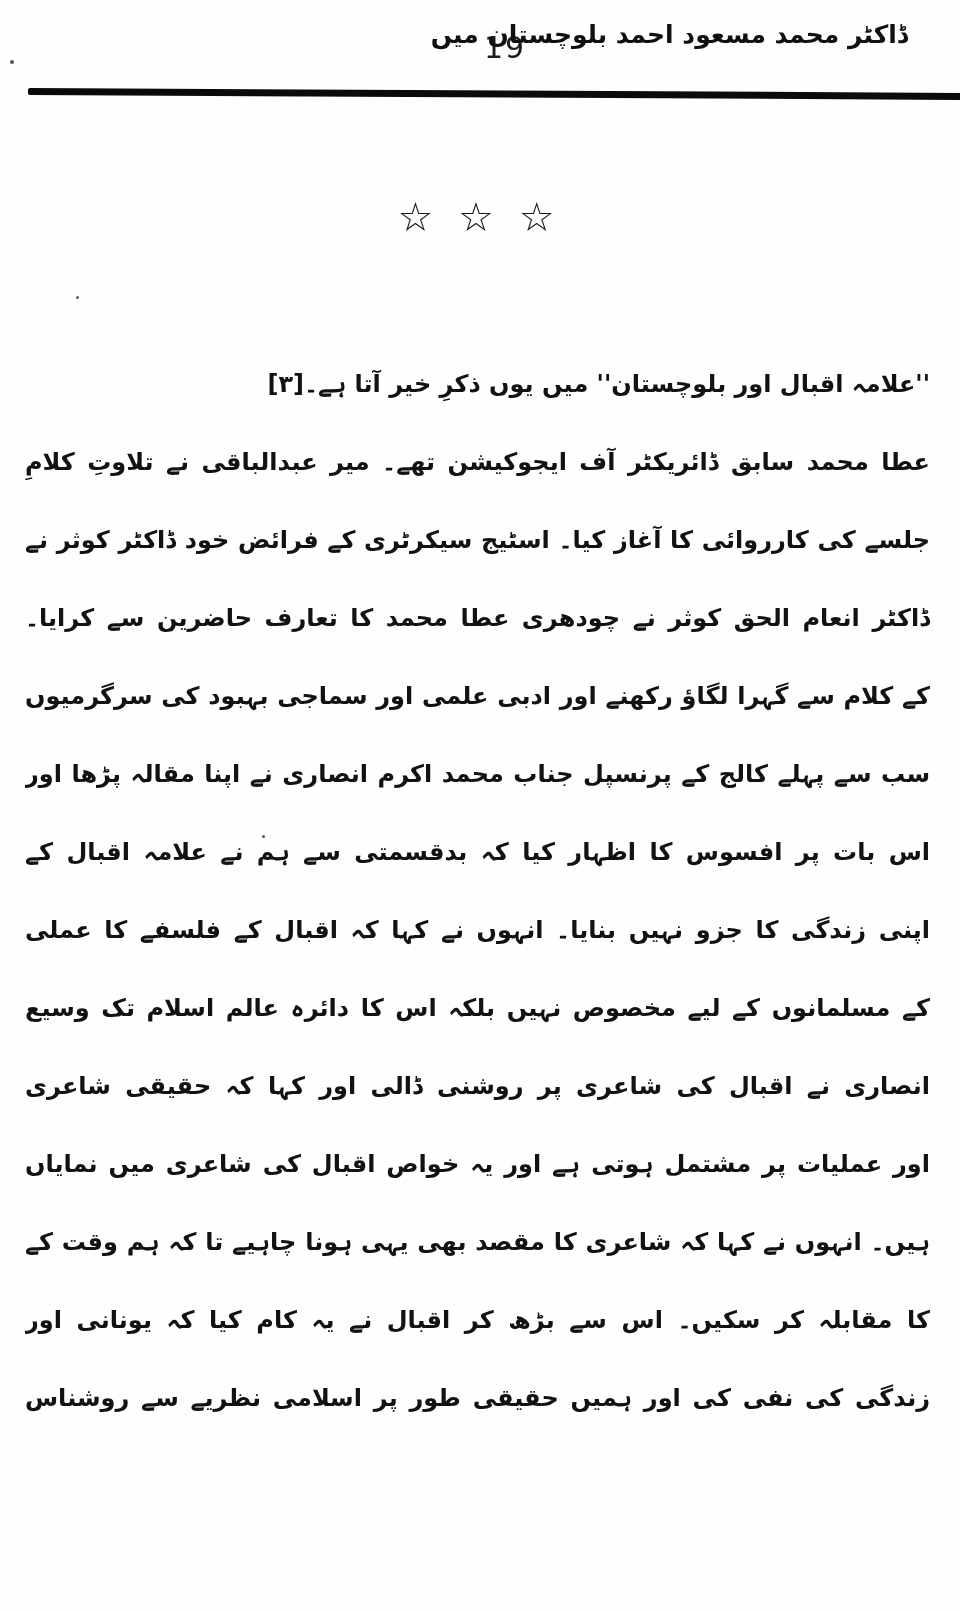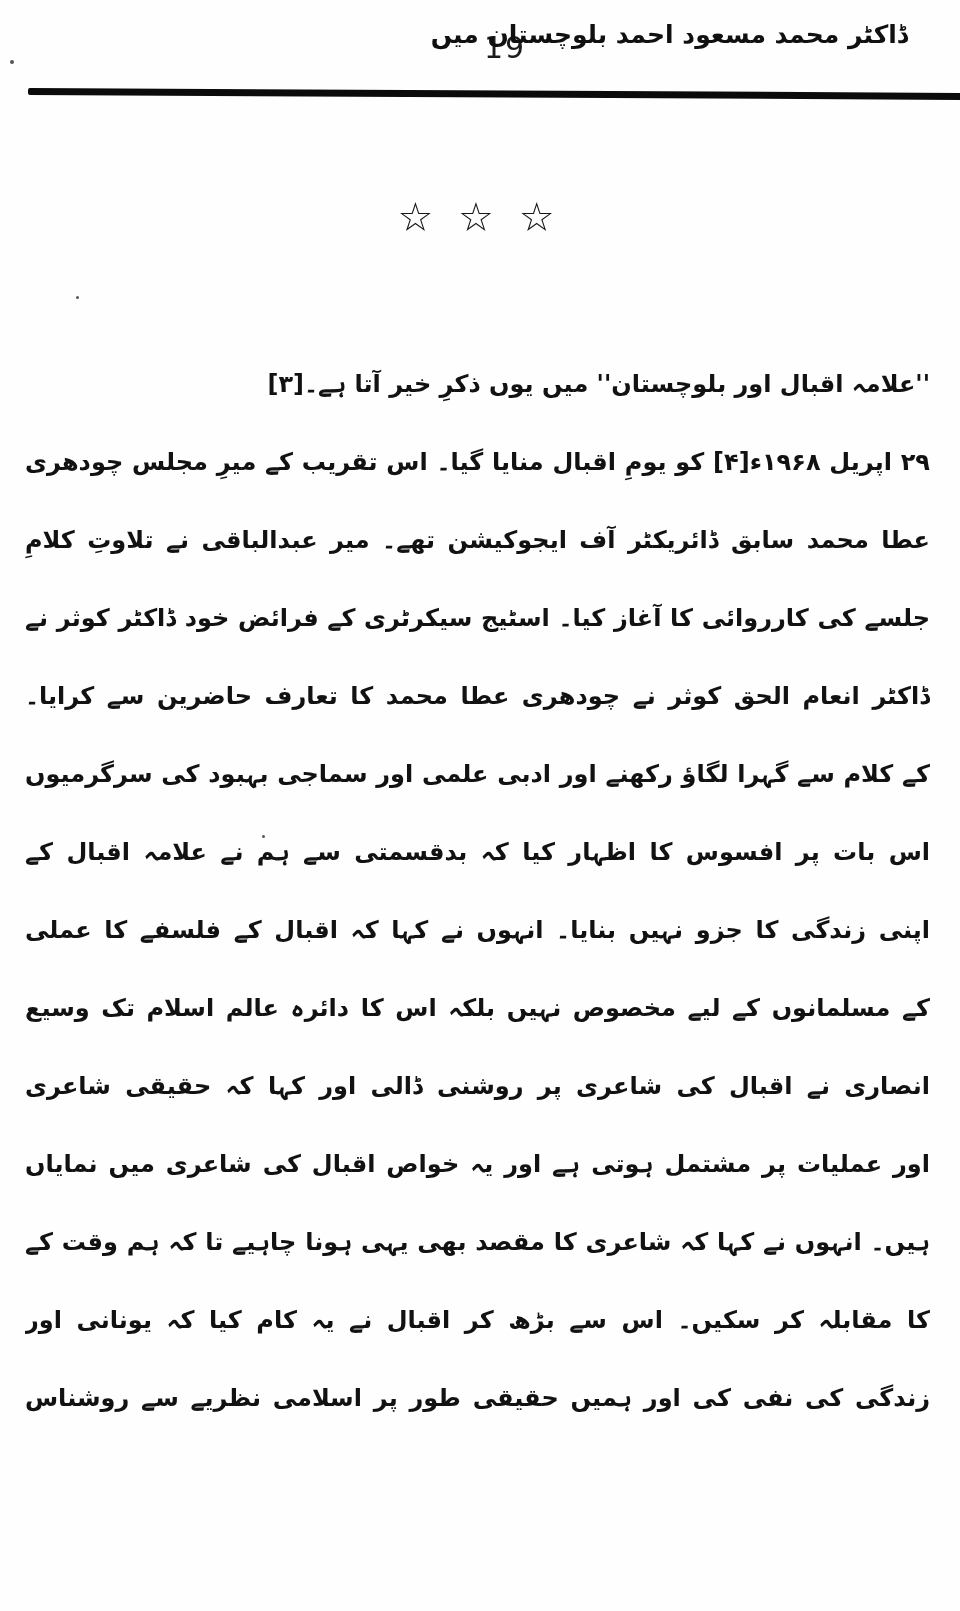--- a/index.html
+++ b/index.html
@@ -102,25 +102,25 @@
   <div class="page-number">19</div>
 
   <div class="running-title" dir="rtl">ڈاکٹر محمد مسعود احمد بلوچستان میں</div>
 
   <div class="header-rule"></div>
 
   <div class="stars">☆ ☆ ☆</div>
 
   <div class="text-block" dir="rtl">
     <div class="line short">''علامہ اقبال اور بلوچستان'' میں یوں ذکرِ خیر آتا ہے۔[۳]</div>
-    <div class="line">۲۹ اپریل ۱۹۶۸ء[۴] کو یومِ اقبال منایا گیا۔ اس تقریب کے میرِ مجلس چودھری</div>
     <div class="line">عطا محمد سابق ڈائریکٹر آف ایجوکیشن تھے۔ میر عبدالباقی نے تلاوتِ کلامِ پاک سے</div>
     <div class="line">جلسے کی کارروائی کا آغاز کیا۔ اسٹیج سیکرٹری کے فرائض خود ڈاکٹر کوثر نے انجام دیے۔</div>
     <div class="line">ڈاکٹر انعام الحق کوثر نے چودھری عطا محمد کا تعارف حاضرین سے کرایا۔ علامہ اقبال</div>
     <div class="line">کے کلام سے گہرا لگاؤ رکھنے اور ادبی علمی اور سماجی بہبود کی سرگرمیوں کے باعث انہیں</div>
+    <div class="line">سب سے پہلے کالج کے پرنسپل جناب محمد اکرم انصاری نے اپنا مقالہ پڑھا اور</div>
     <div class="line">اس بات پر افسوس کا اظہار کیا کہ بدقسمتی سے ہم نے علامہ اقبال کے فلسفے کو عملی طور پر</div>
     <div class="line">اپنی زندگی کا جزو نہیں بنایا۔ انہوں نے کہا کہ اقبال کے فلسفے کا عملی درس صرف برصغیر</div>
     <div class="line">کے مسلمانوں کے لیے مخصوص نہیں بلکہ اس کا دائرہ عالم اسلام تک وسیع ہے۔ جناب</div>
     <div class="line">انصاری نے اقبال کی شاعری پر روشنی ڈالی اور کہا کہ حقیقی شاعری اخلاقیات، نظریات</div>
     <div class="line">اور عملیات پر مشتمل ہوتی ہے اور یہ خواص اقبال کی شاعری میں نمایاں طور پر نظر آتے</div>
     <div class="line">ہیں۔ انہوں نے کہا کہ شاعری کا مقصد بھی یہی ہونا چاہیے تا کہ ہم وقت کے تقاضوں</div>
     <div class="line">کا مقابلہ کر سکیں۔ اس سے بڑھ کر اقبال نے یہ کام کیا کہ یونانی اور مسیحی نظریات اور</div>
     <div class="line">زندگی کی نفی کی اور ہمیں حقیقی طور پر اسلامی نظریے سے روشناس کرایا۔ جناب انصاری</div>
   </div>
 

